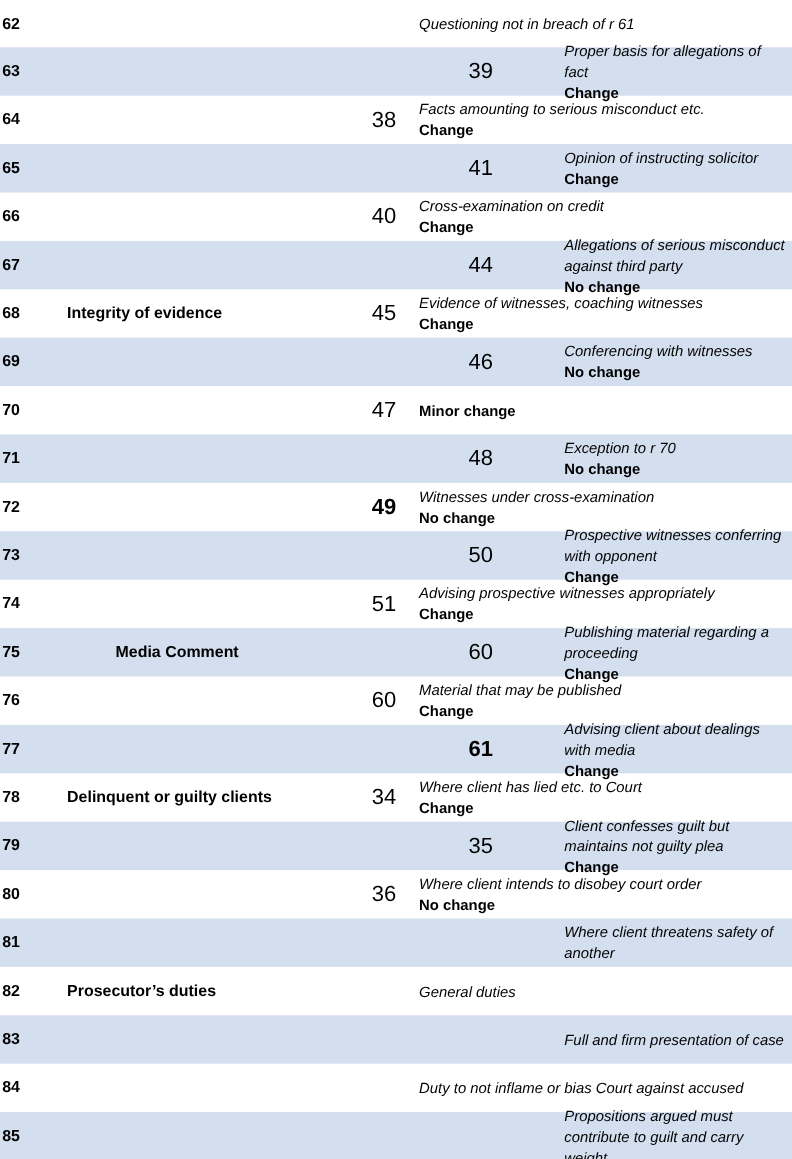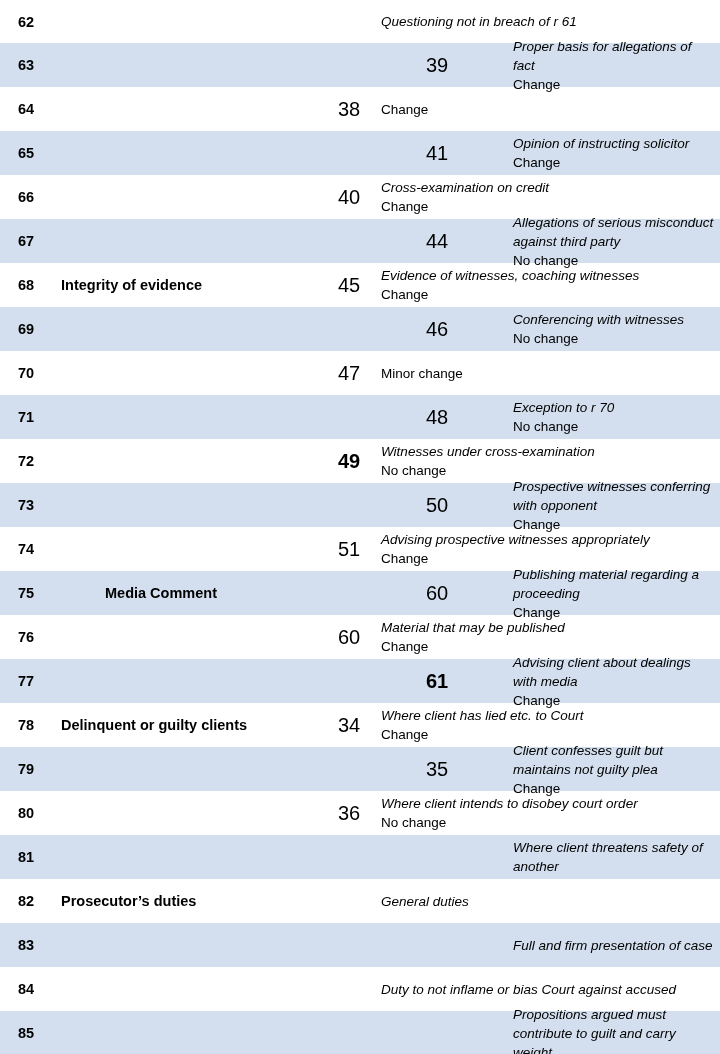--- a/index.html
+++ b/index.html
@@ -1,27 +1,27 @@
 <!DOCTYPE html>
 <html><head>
 <meta charset="utf-8">
 <style>
   html, body { margin: 0; padding: 0; background: #ffffff; }
   body { width: 720px; height: 1054px; overflow: hidden; font-family: "Liberation Sans", "DejaVu Sans", sans-serif; color: #000; }
   .table { width: 720px; }
   .row { display: flex; height: 44px; align-items: center; box-sizing: border-box; border-bottom: 0; }
   .row.shaded { background: #d3dfee; gap: 44px; }
   .row:first-child { height: 43px; }
-  .c-num { width: 61px; padding-left: 18px; box-sizing: border-box; font-weight: bold; font-size: 14.5px; }
+  .c-num { width: 61px; padding-left: 2px; box-sizing: border-box; font-weight: bold; font-size: 14.5px; }
   .c-topic { width: 259px; font-weight: bold; font-size: 14.5px; white-space: nowrap; }
   .c-old { width: 61px; font-size: 20px; padding-left: 0; box-sizing: border-box; text-indent: 0; }
   .c-old span { display: inline-block; width: 18px; }
   .c-desc { flex: 1; font-size: 13.5px; line-height: 19px; padding-right: 4px; }
   .c-desc .title { font-style: italic; display: block; }
-  .c-desc .status { display: block; }
+  .c-desc .status { display: block; font-weight: bold; }
 </style>
 </head>
 <body>
 
 <div class="table" id="tbl">
     <div class="row">
     <div class="c-num">62</div>
     <div class="c-topic"></div>
     <div class="c-old"><span></span><b style="font-weight:normal"></b></div>
     <div class="c-desc">
@@ -36,20 +36,21 @@
     <div class="c-desc">
       <span class="title">Proper basis for allegations of fact</span>
       <span class="status">Change</span>
     </div>
   </div>
     <div class="row">
     <div class="c-num">64</div>
     <div class="c-topic"></div>
     <div class="c-old"><span></span><b style="font-weight:normal">38</b></div>
     <div class="c-desc">
+      <span class="title">Facts amounting to serious misconduct etc.</span>
       <span class="status">Change</span>
     </div>
   </div>
     <div class="row shaded">
     <div class="c-num">65</div>
     <div class="c-topic"></div>
     <div class="c-old"><span></span><b style="font-weight:normal">41</b></div>
     <div class="c-desc">
       <span class="title">Opinion of instructing solicitor</span>
       <span class="status">Change</span>

